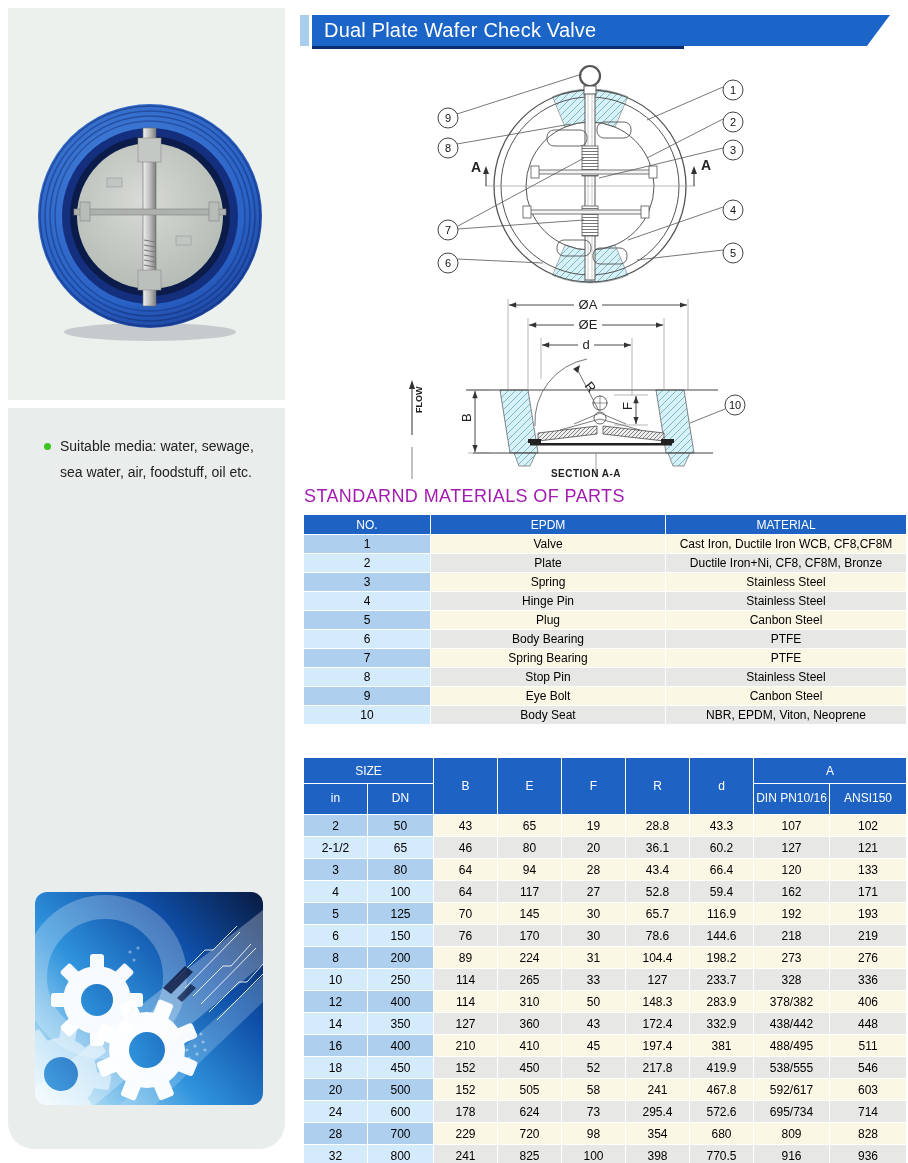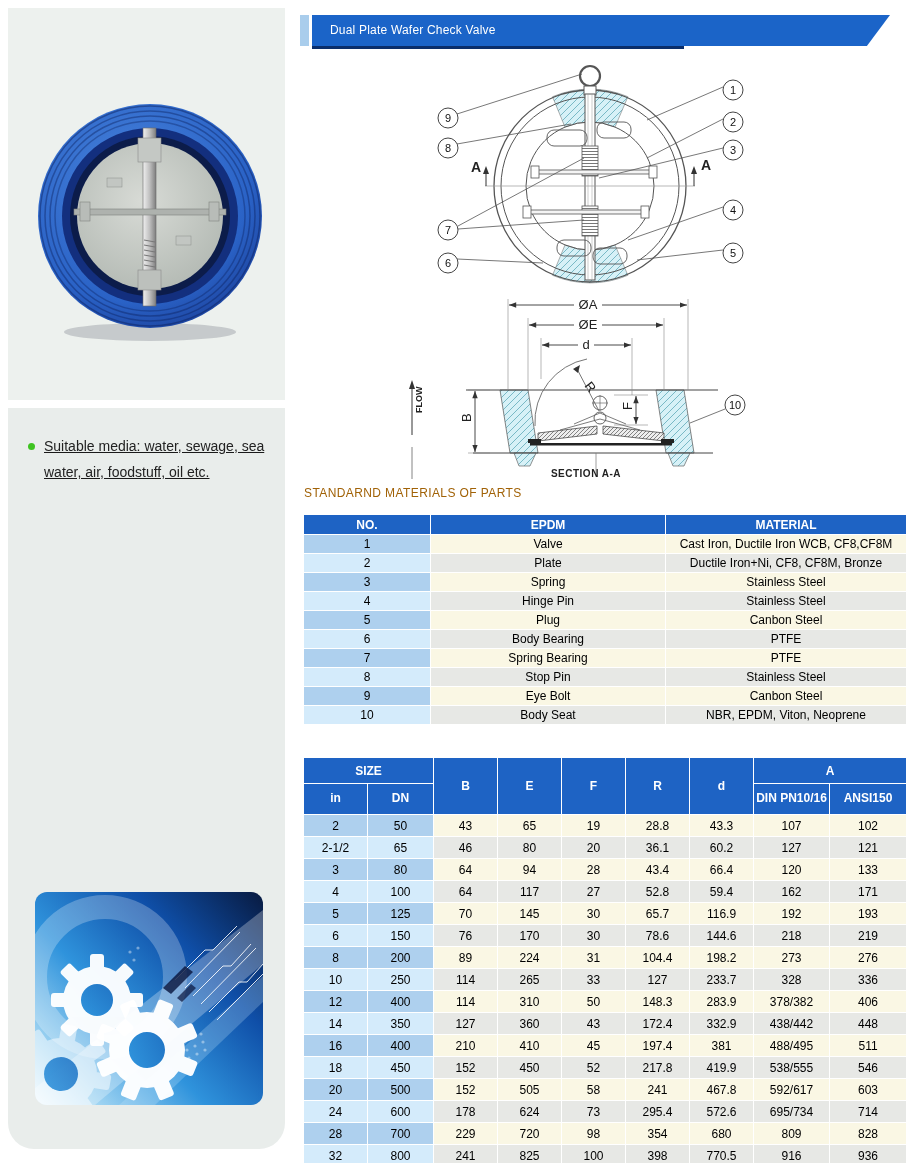--- a/index.html
+++ b/index.html
@@ -9,42 +9,42 @@
     font-family:"Liberation Sans","DejaVu Sans",sans-serif;
     color:#1a1a1a;
   }
   .abs{position:absolute;}
 
   
   #banner-accent{left:300px;top:15px;width:9px;height:31px;background:#a9cdec;}
   #banner{
     left:312px;top:15px;width:578px;height:31px;background:#1b64c8;
     clip-path:polygon(0 0,100% 0,96% 100%,0 100%);
-    color:#fff;font-size:12px;line-height:31px;padding-left:18px;box-sizing:border-box;
+    color:#fff;font-size:20px;line-height:31px;padding-left:12px;box-sizing:border-box;
     letter-spacing:.2px;
   }
   #banner-underline{left:312px;top:46px;width:372px;height:3px;background:#0a2e6b;}
 
   
   #left-panel-top{left:8px;top:8px;width:277px;height:392px;background:#e9edeb;}
   #left-panel-bottom{left:8px;top:408px;width:277px;height:741px;background:#e9edeb;border-radius:0 0 26px 26px;}
-  #bullet-list{padding:26px 14px 0 20px;text-decoration:underline;}
+  #bullet-list{padding:26px 14px 0 36px;}
   .bullet-row{display:flex;margin-bottom:6px;font-size:14px;line-height:1.85;color:#222;}
   .bullet-dot{width:7px;height:7px;border-radius:50%;background:#3ec321;margin:9px 9px 0 0;flex:0 0 7px;}
   #gears-wrap{left:27px;top:484px;width:228px;height:213px;border-radius:12px;overflow:hidden;}
 
   
-  .sec-heading{font-size:12px;color:#a16207;letter-spacing:.4px;}
+  .sec-heading{font-size:18px;color:#a21caf;letter-spacing:.4px;}
   #materials-heading{left:304px;top:486px;}
   #dimensions-heading{left:304px;top:730px;margin-top:32px;}
 
   
   table{border-collapse:collapse;table-layout:fixed;}
   th,td{border:1px dotted #fff;text-align:center;font-size:12px;padding:0;overflow:hidden;}
-  th{background:#1e63c4;color:#fff;font-weight:bold;}
+  th{background:#1e63c4;color:#fff;font-weight:normal;}
 
   #materials-table{left:303px;top:514px;width:603px;}
   #materials-table th{height:19px;}
   #materials-table td{height:18px;color:#000;}
   #materials-table tr:nth-child(odd) td.col-0{background:#aed0ee;}
   #materials-table tr:nth-child(even) td.col-0{background:#d4ebfb;}
   #materials-table tr:nth-child(odd) td:not(.col-0){background:#faf7e4;}
   #materials-table tr:nth-child(even) td:not(.col-0){background:#e7e8e5;}
 
   #dim-table{left:303px;top:757px;width:603px;}

